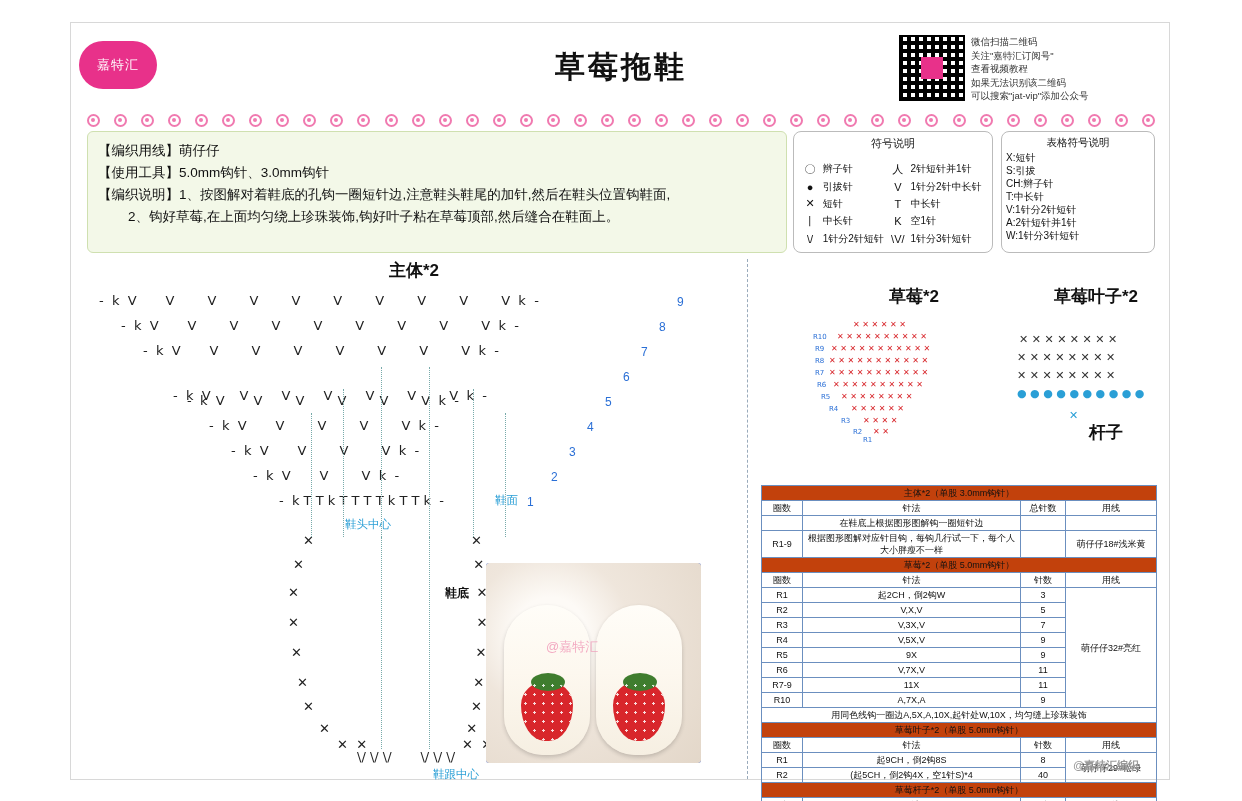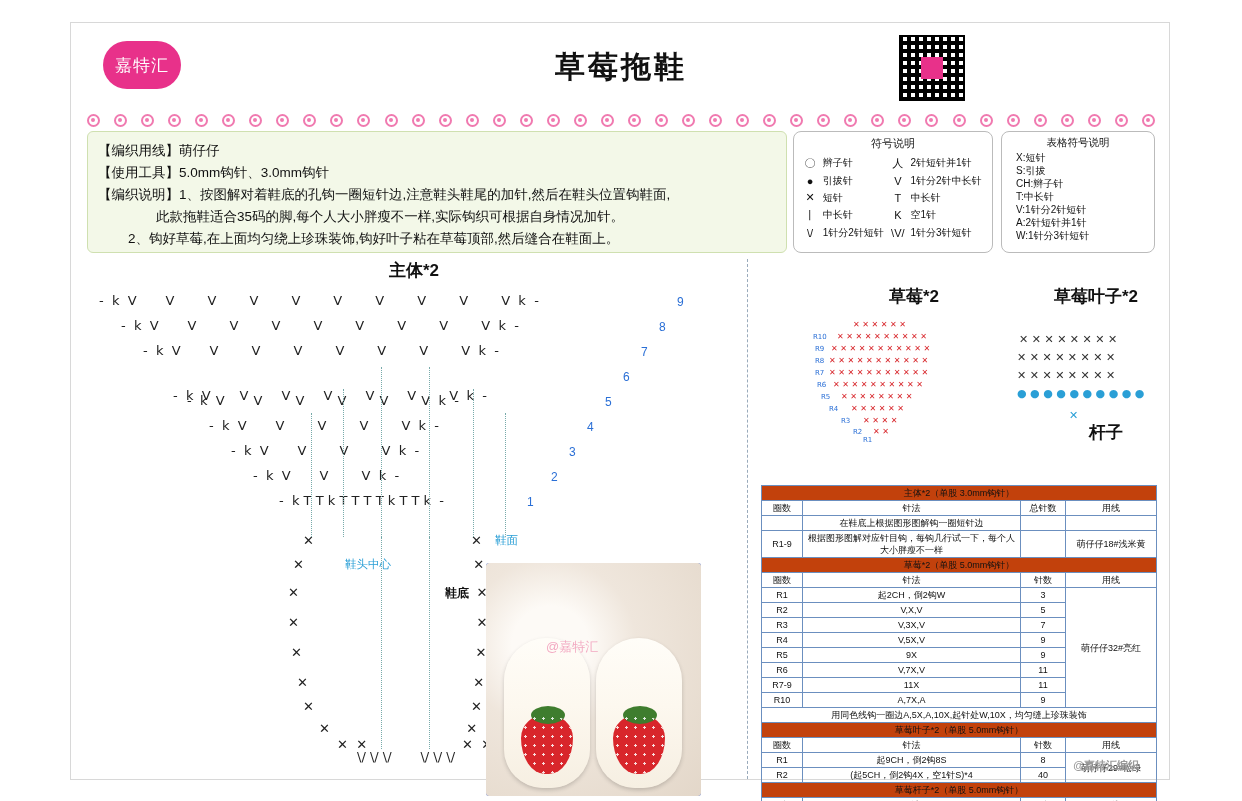--- a/index.html
+++ b/index.html
@@ -1,56 +1,56 @@
 <!DOCTYPE html>
 <html><head>
 <meta charset="utf-8">
 <style>
   html,body{margin:0;padding:0;background:#ffffff;}
   body{width:1242px;height:801px;position:relative;font-family:"Liberation Sans","DejaVu Sans",sans-serif;}
   .page{position:absolute;left:70px;top:22px;width:1100px;height:758px;border:1px solid #d8d8d8;background:#fff;box-sizing:border-box;}
-  .logo{position:absolute;left:32px;top:18px;width:78px;height:48px;border-radius:26px;background:#e8318a;color:#fff;display:flex;align-items:center;justify-content:center;font-size:17px;letter-spacing:1px;}
+  .logo{position:absolute;left:8px;top:18px;width:78px;height:48px;border-radius:26px;background:#e8318a;color:#fff;display:flex;align-items:center;justify-content:center;font-size:13px;letter-spacing:1px;}
   .title{position:absolute;left:0;top:24px;width:1100px;text-align:center;font-size:30px;font-weight:bold;color:#111;letter-spacing:3px;}
   .qr{position:absolute;left:826px;top:10px;width:66px;height:66px;background:
      repeating-linear-gradient(90deg,#000 0 4px,#fff 4px 8px),
      repeating-linear-gradient(0deg,#000 0 4px,transparent 4px 8px);
      background-blend-mode:multiply;border:2px solid #fff;}
   .qr .mid{position:absolute;left:22px;top:22px;width:22px;height:22px;background:#e8318a;}
   .qr-note{position:absolute;left:900px;top:12px;width:190px;font-size:9.5px;line-height:13.5px;color:#333;}
   .dots{position:absolute;left:16px;top:86px;width:1068px;height:22px;display:flex;justify-content:space-between;align-items:center;}
   .dots i{display:block;width:13px;height:13px;border-radius:50%;border:2.5px solid #f07ab0;box-sizing:border-box;position:relative;}
   .dots i::after{content:"";position:absolute;left:2px;top:2px;width:4px;height:4px;border-radius:50%;background:#f07ab0;}
 
   .infobox{position:absolute;left:16px;top:108px;width:700px;height:122px;background:#f3f8e8;border:1px solid #cfe0b0;border-radius:6px;box-sizing:border-box;padding:8px 10px;font-size:13.5px;line-height:22px;color:#111;}
   .infobox .indent{padding-left:58px;}
   .infobox .indent2{padding-left:30px;}
 
   .legend{position:absolute;left:722px;top:108px;width:200px;height:122px;border:1px solid #bbb;border-radius:8px;box-sizing:border-box;font-size:10px;color:#111;padding:4px 6px;}
-  .legend h4{margin:0 0 3px 0;text-align:center;font-size:11px;font-weight:normal;}
+  .legend h4{margin:0 0 9px 0;text-align:center;font-size:11px;font-weight:normal;}
   .legend table{width:100%;border-collapse:collapse;font-size:10px;}
   .legend td{padding:1.5px 2px;vertical-align:middle;}
   .sym{display:inline-block;width:16px;text-align:center;font-size:11px;}
 
-  .legend2{position:absolute;left:930px;top:108px;width:154px;height:122px;border:1px solid #bbb;border-radius:8px;box-sizing:border-box;font-size:10px;color:#111;padding:4px 14px;line-height:13px;}
+  .legend2{position:absolute;left:930px;top:108px;width:154px;height:122px;border:1px solid #bbb;border-radius:8px;box-sizing:border-box;font-size:10px;color:#111;padding:4px 4px;line-height:13px;}
   .legend2 h4{margin:0 0 2px 0;text-align:center;font-size:10.5px;font-weight:normal;}
 
   .vline{position:absolute;left:676px;top:236px;width:0;height:520px;border-left:1px dashed #9ab;}
 
   .sec-title{position:absolute;font-size:17px;font-weight:bold;color:#111;margin-left:28px;}
 
   .chart{position:absolute;left:10px;top:262px;width:660px;height:490px;font-size:13px;color:#222;}
   .row{position:absolute;white-space:pre;font-family:"DejaVu Sans",sans-serif;letter-spacing:0;}
   .rnum{position:absolute;color:#2a6fd6;font-size:12px;}
   .dotline{position:absolute;border-left:1px dotted #7aa;}
-  .label-blue{position:absolute;color:#2a9fd6;font-size:11.5px;margin-top:40px;}
+  .label-blue{position:absolute;color:#2a9fd6;font-size:11.5px;}
 
   .strawberry{position:absolute;left:740px;top:290px;width:185px;height:130px;}
   .leafbox{position:absolute;left:940px;top:300px;width:145px;height:110px;}
 
-  .photo{position:absolute;left:415px;top:540px;width:215px;height:233px;border-radius:3px;overflow:hidden;background:#1d4ed8;}
+  .photo{position:absolute;left:415px;top:540px;width:215px;height:200px;border-radius:3px;overflow:hidden;background:#1d4ed8;}
   .photo .sole{position:absolute;width:100%;height:100%;background:radial-gradient(circle at 30% 35%,#fdfaf6 0 18%,#efe6dc 40%,#e3d7c9 100%);}
   .shoeL,.shoeR{position:absolute;bottom:8px;width:86px;height:150px;border-radius:44px 44px 40px 40px;background:linear-gradient(180deg,#fffdf8 0%,#fdf8ef 45%,#f6efe2 100%);box-shadow:0 2px 4px rgba(0,0,0,.18);}
   .shoeL{left:18px;}
   .shoeR{left:110px;}
   .berry{position:absolute;width:52px;height:60px;left:17px;bottom:14px;background:#d8262b;border-radius:50% 50% 46% 46%/40% 40% 60% 60%;}
   .berry::after{content:"";position:absolute;left:0;top:0;width:100%;height:100%;border-radius:inherit;background-image:radial-gradient(#fff 1px,transparent 1.4px);background-size:9px 9px;opacity:.85;}
   .leaf{position:absolute;left:10px;top:-8px;width:34px;height:18px;background:#3f7d2e;border-radius:50%;}
   .watermark{position:absolute;left:60px;top:75px;color:#f19bb9;font-size:13px;opacity:.85;}
 
   .tables{position:absolute;left:690px;top:462px;width:396px;font-size:9px;color:#111;}
@@ -63,20 +63,27 @@
 <body>
 
 <div class="page">
 
   <div class="logo">嘉特汇</div>
   <div class="title">草莓拖鞋</div>
 
   <div class="qr">
       <div class="mid"></div>
     </div>
+  <div class="qr-note">
+    <div>微信扫描二维码</div>
+    <div>关注"嘉特汇订阅号"</div>
+    <div>查看视频教程</div>
+    <div>如果无法识别该二维码</div>
+    <div>可以搜索"jat-vip"添加公众号</div>
+  </div>
 
   <div class="dots">
     <i></i>
       <i></i>
       <i></i>
       <i></i>
       <i></i>
       <i></i>
       <i></i>
       <i></i>
@@ -111,21 +118,20 @@
       <i></i>
       <i></i>
       <i></i>
       <i></i>
   </div>
 
   <div class="infobox">
     <div>【编织用线】萌仔仔</div>
     <div>【使用工具】5.0mm钩针、3.0mm钩针</div>
     <div>【编织说明】1、按图解对着鞋底的孔钩一圈短针边,注意鞋头鞋尾的加针,然后在鞋头位置钩鞋面,</div>
-    <div class="indent">此款拖鞋适合35码的脚,每个人大小胖瘦不一样,实际钩织可根据自身情况加针。</div>
     <div class="indent2">2、钩好草莓,在上面均匀绕上珍珠装饰,钩好叶子粘在草莓顶部,然后缝合在鞋面上。</div>
   </div>
 
   <div class="legend">
     <h4>符号说明</h4>
     <table>
       <tbody>
           <tr>
         <td><span class="sym">〇</span></td>
         <td>辫子针</td>

